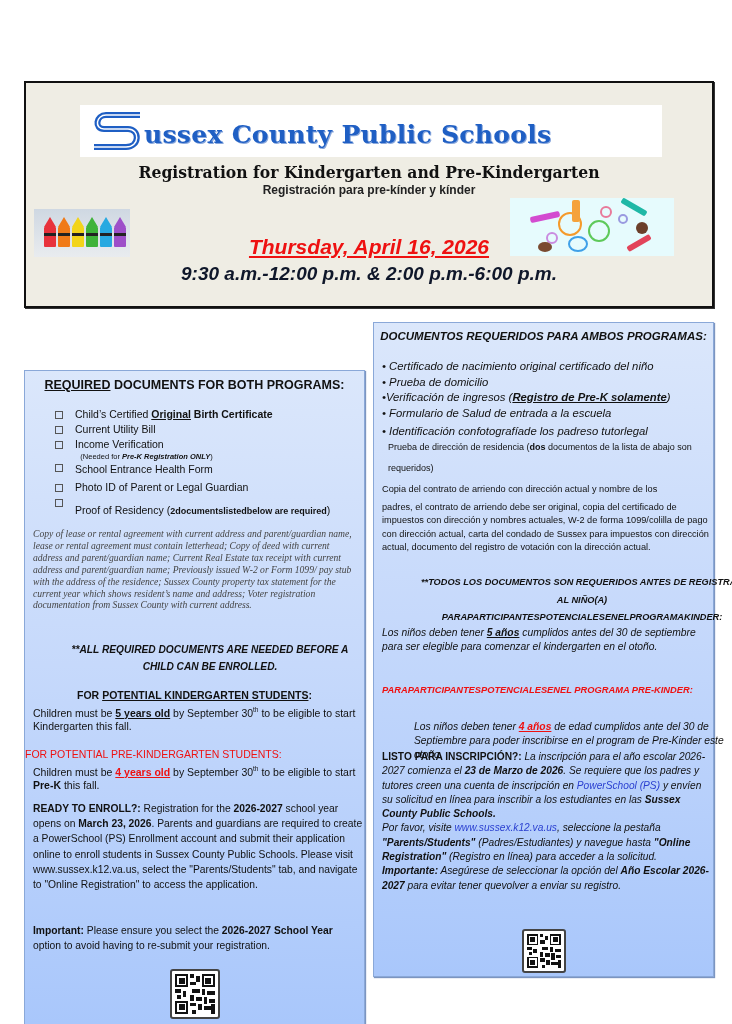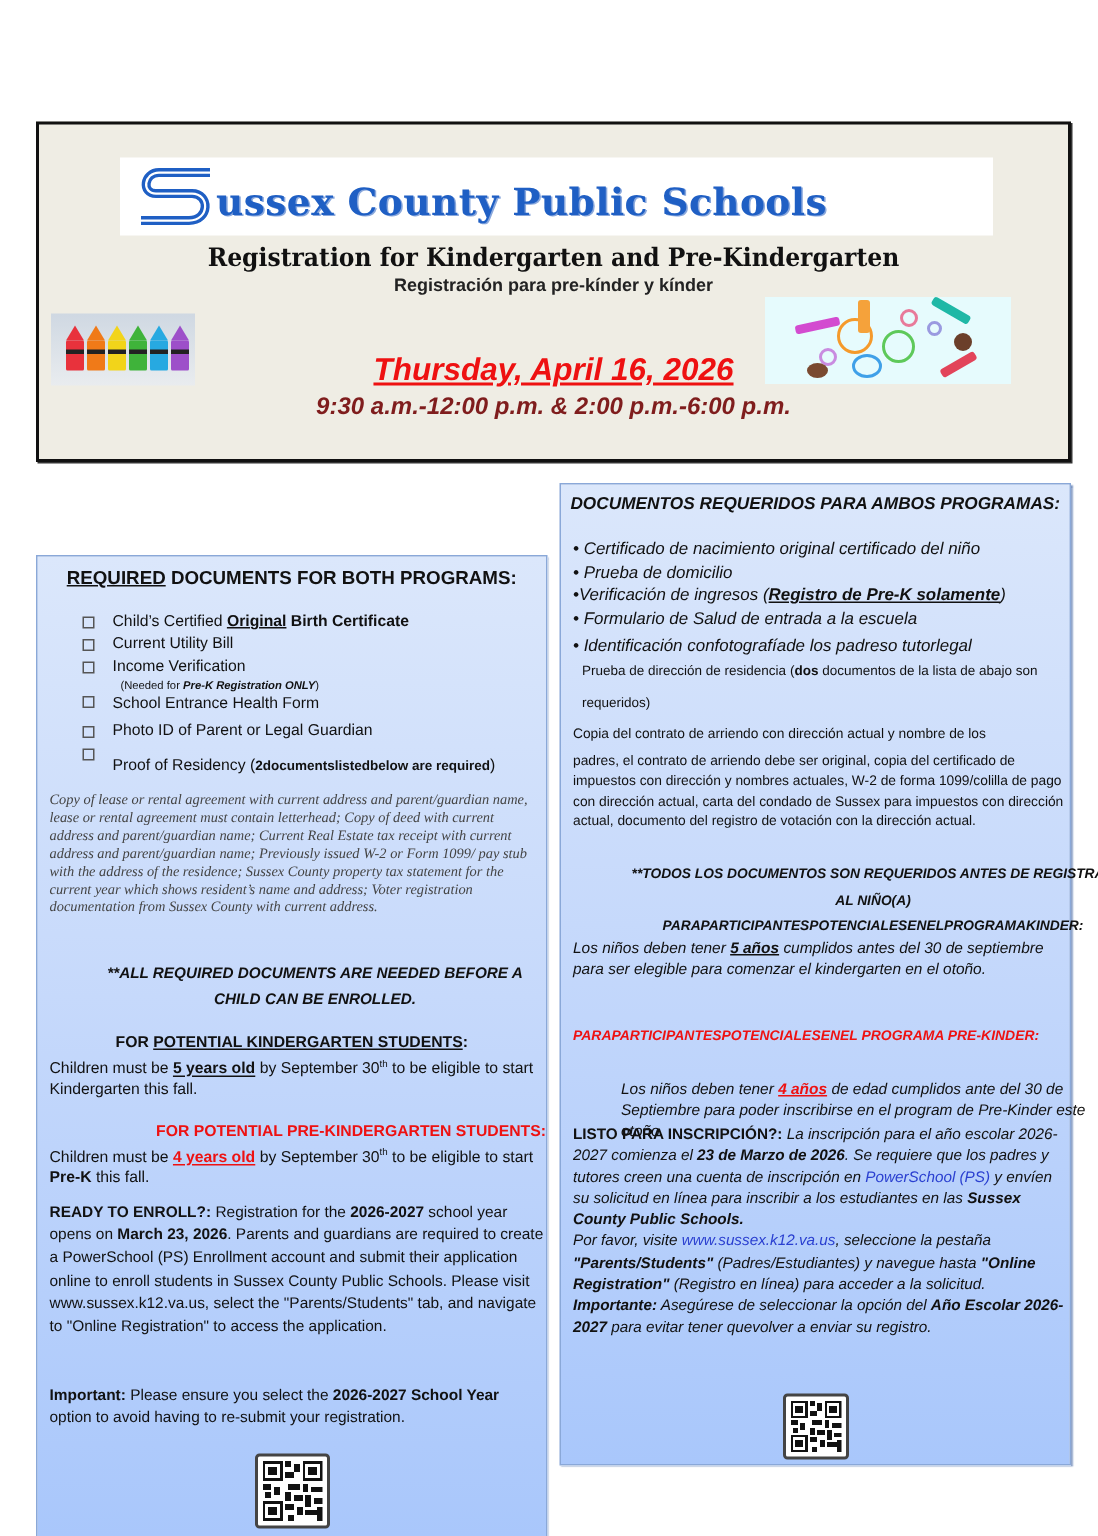--- a/index.html
+++ b/index.html
@@ -43,21 +43,21 @@
     position: absolute; left: 484px; top: 115px; width: 164px; height: 58px;
     background: #e6fbfd; overflow: hidden;
   }
   .smiley { position: absolute; border-radius: 50%; border: 2px solid; }
   .date-line {
     position: absolute; left: 0; right: 0; top: 152px; text-align: center;
     font-size: 21px; font-weight: bold; font-style: italic; color: #ee1111; text-decoration: underline;
   }
   .time-line {
     position: absolute; left: 0; right: 0; top: 180px; text-align: center;
-    font-size: 16px; font-weight: bold; font-style: italic; color: #7f1d1d;
+    font-size: 19px; font-weight: bold; font-style: italic; color: #0f172a;
   }
 
   .col {
     position: absolute; top: 322px; height: 655px;
     background: linear-gradient(to bottom, #dbe7fb 0%, #c6d9fb 45%, #a9c7fb 100%);
     border: 1px solid #8aa8d8; box-shadow: 1px 1px 1px #7c95c0;
   }
   .col-left { left: 24px; width: 341px; margin-top: 48px; }
   .col-right { left: 373px; width: 341px; }
 
@@ -68,21 +68,21 @@
   .check-row { display: flex; align-items: flex-start; }
   .check-box { width: 8px; height: 8px; border: 1px solid #555; margin-right: 12px; margin-top: 4px; flex: none; }
   .note-small { font-size: 7.5px; }
   .residency-para {
     left: 8px; width: 328px; top: 157px; font-family: "Liberation Serif", serif; font-style: italic;
     font-size: 9.6px; line-height: 11.9px; color: #444;
   }
   .all-req { left: 40px; width: 290px; top: 270px; text-align: center; font-size: 10.2px; line-height: 17px; font-weight: bold; font-style: italic; }
   .k-head { left: 0; right: 0; top: 318px; text-align: center; font-size: 10.5px; font-weight: bold; }
   .k-body { left: 8px; width: 330px; top: 332px; font-size: 10.5px; line-height: 13.5px; }
-  .p-head { left: 0; right: 0; top: 377px; text-align: right; font-size: 10.5px; font-weight: bold; color: #ee1111; }
+  .p-head { left: 0; right: 0; top: 377px; text-align: left; font-size: 10.5px; font-weight: normal; color: #ee1111; }
   .p-body { left: 8px; width: 330px; top: 391px; font-size: 10.5px; line-height: 13.5px; }
   .red { color: #ee1111; }
   sup { font-size: 6.5px; }
   .enroll { left: 8px; width: 330px; top: 430px; font-size: 10.3px; line-height: 15.2px; }
   .important { left: 8px; width: 330px; top: 552px; font-size: 10.3px; line-height: 15.2px; }
   .qr { width: 50px; height: 50px; background: #fff; border: 2px solid #444; border-radius: 3px; padding: 3px; }
   .qr-left { left: 145px; top: 598px; }
   .qr-right { left: 148px; top: 606px; width: 44px; height: 44px; }
   .qr svg { width: 100%; height: 100%; display: block; }
 

